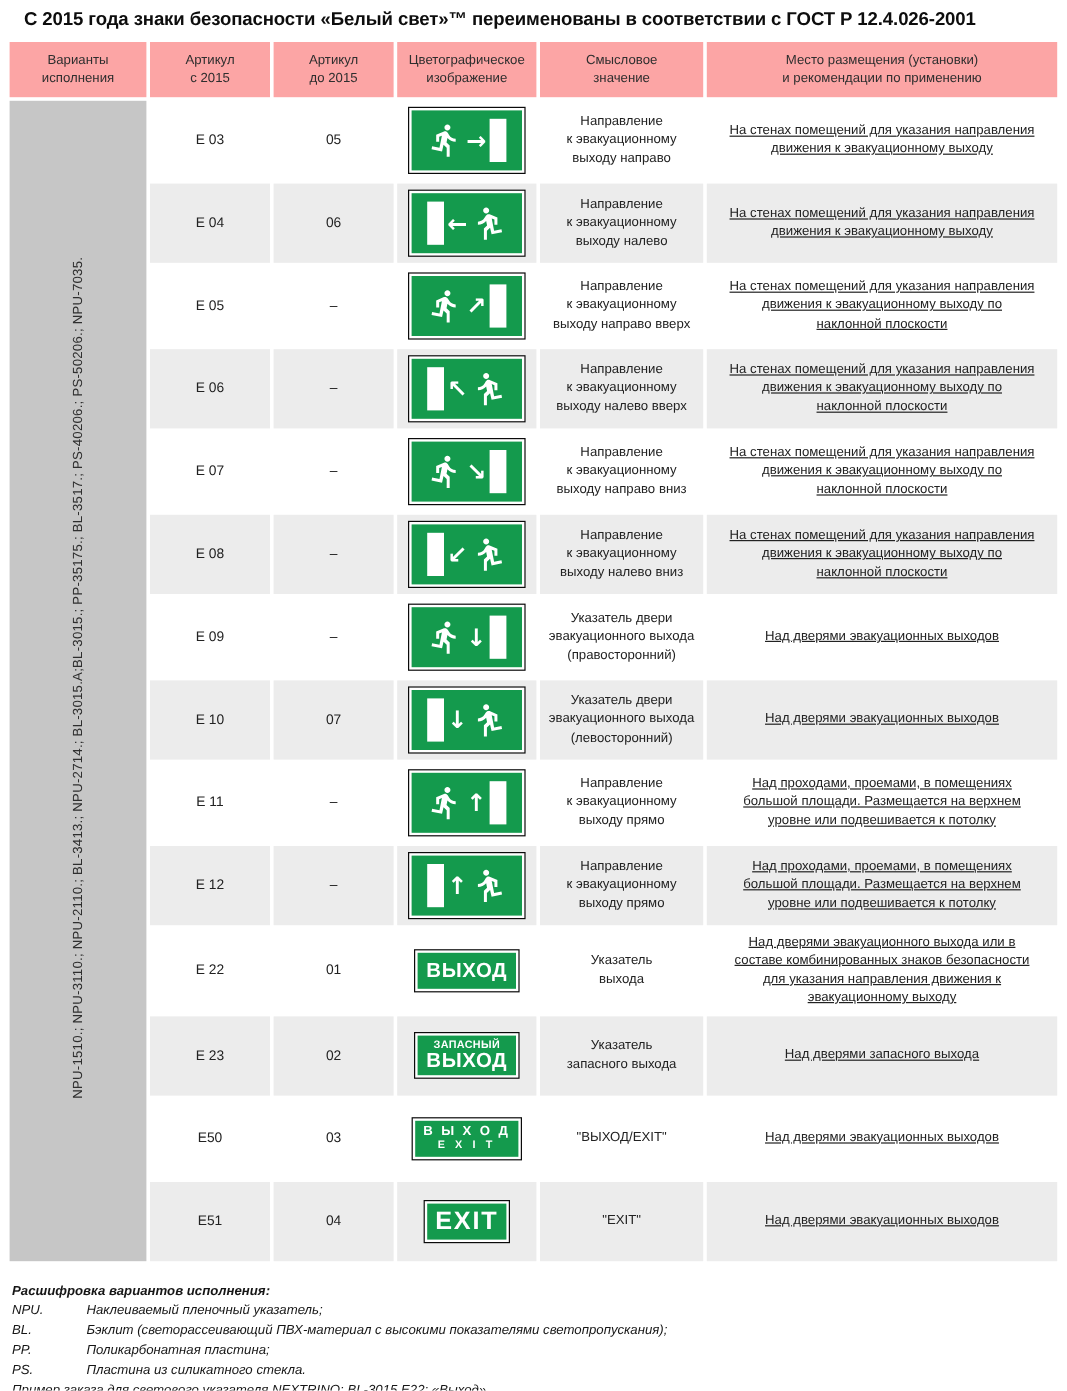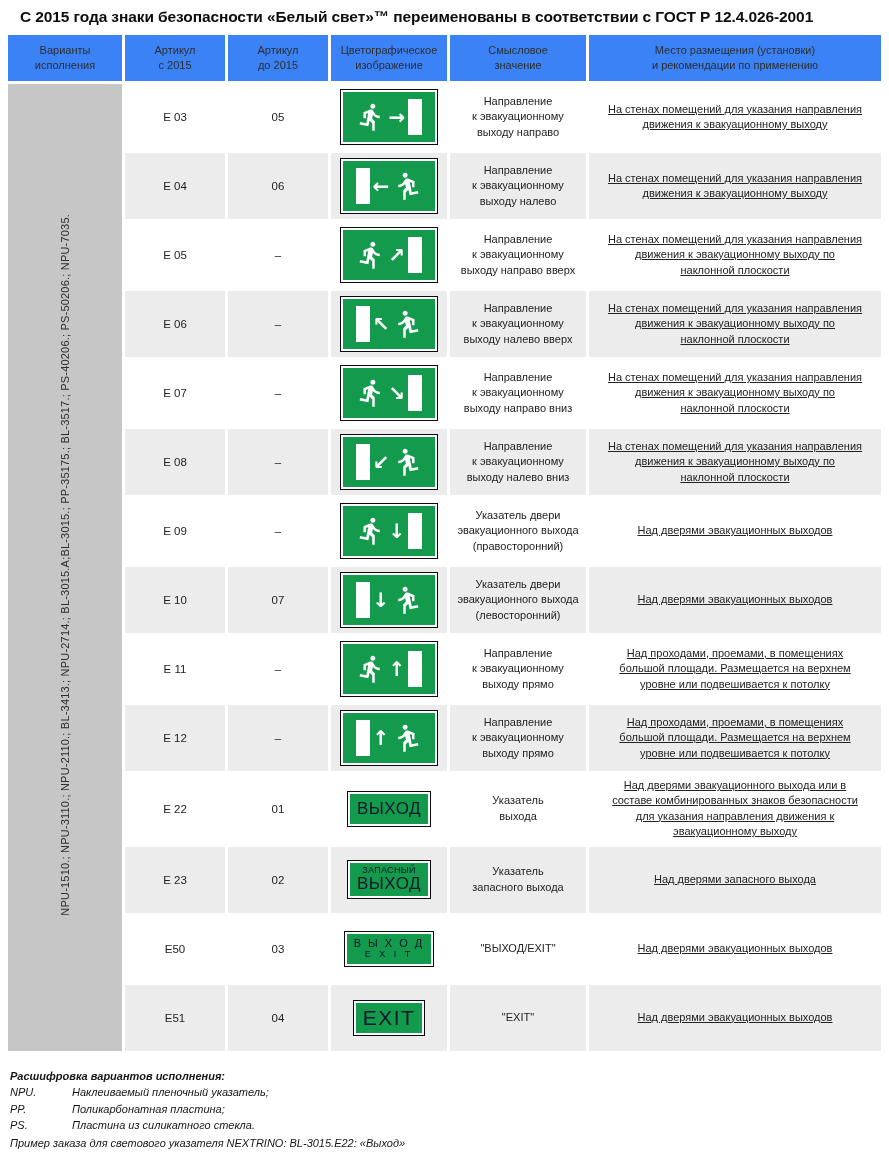--- a/index.html
+++ b/index.html
@@ -1,41 +1,41 @@
 <!DOCTYPE html>
 <html><head>
 <meta charset="utf-8">
 <style>
   html,body{margin:0;padding:0;}
   body{background:#ffffff;font-family:"Liberation Sans", sans-serif;color:#1d1d1d;}
   .page{width:889px;height:1159px;background:#fff;position:relative;overflow:hidden;}
   .title{padding:8px 8px 6px 20px;font-size:15.5px;font-weight:700;color:#0d0d0d;letter-spacing:-0.1px;}
   table.tbl{border-collapse:separate;border-spacing:3px;margin:0 5px;width:879px;table-layout:fixed;}
-  .tbl th{background:#3b82f6;font-weight:400;font-size:11px;line-height:1.4;color:#2e2e2e;
+  .tbl th{background:#fca5a5;font-weight:400;font-size:11px;line-height:1.4;color:#2e2e2e;
           height:42px;text-align:center;vertical-align:middle;white-space:pre-line;padding:2px 4px;}
   .tbl td{background:#ffffff;text-align:center;vertical-align:middle;padding:4px 6px;}
   .tbl tbody tr:nth-child(even) td{background:#ececec;}
   .tbl td.variants{background:#c6c6c6;width:114px;}
   .tbl tbody tr{height:66px;}
   .vtext{writing-mode:vertical-rl;transform:rotate(180deg);font-size:11px;color:#2e2e2e;letter-spacing:0.2px;}
   col.c1{width:114px}col.c2{width:100px}col.c3{width:100px}col.c4{width:116px}col.c5{width:136px}col.c6{width:auto}
   .art{font-size:11.5px;color:#222;}
   .meaning{font-size:11px;line-height:1.4;color:#222;white-space:pre-line;}
   .place{font-size:11px;line-height:1.4;color:#222;white-space:pre-line;padding:4px 2px;text-decoration:underline;}
   
   .sign{display:inline-block;border:1.5px solid #0a0a0a;background:#fff;padding:2px;vertical-align:middle;}
   .sign-inner{background:#149a4d;display:flex;align-items:center;justify-content:center;}
   .sign-inner.pict{width:92px;height:50px;gap:3px;}
   .sign-inner.text{flex-direction:column;padding:3px 7px;min-width:48px;min-height:24px;}
   .man{display:inline-flex;width:30px;height:34px;align-items:center;justify-content:center;}
   .man svg{width:30px;height:30px;fill:#ffffff;}
   .man.mir svg{transform:scaleX(-1);}
   .door{display:inline-block;width:14px;height:36px;background:#ffffff;}
   .arrow{color:#ffffff;font-size:20px;font-weight:700;line-height:1;font-family:"DejaVu Sans", sans-serif;}
-  .sl{color:#0f172a;font-weight:400;line-height:1.05;white-space:nowrap;}
+  .sl{color:#ffffff;font-weight:700;line-height:1.05;white-space:nowrap;}
   .sl-lg{font-size:17px;letter-spacing:0.5px;}
   .sl-sm{font-size:9px;letter-spacing:0.3px;}
   .sl-md{font-size:11px;letter-spacing:2px;text-align:center;}
   .sl-md2{font-size:9px;letter-spacing:3px;}
   .sl-xl{font-size:21px;letter-spacing:1.5px;text-align:right;}
   
   .legend{margin:14px 10px 0 10px;font-style:italic;font-size:11px;color:#161616;line-height:1.5;}
   .l-title{font-weight:700;}
   .l-row{display:grid;grid-template-columns:62px 1fr;}
   .l-abbr{}
@@ -306,20 +306,24 @@
   </table>
 
   <div class="legend">
     <div class="l-title">Расшифровка вариантов исполнения:</div>
     <div id="legend-items">
         <div class="l-row">
     <span class="l-abbr">NPU.</span>
     <span class="l-desc">Наклеиваемый пленочный указатель;</span>
   </div>
         <div class="l-row">
+    <span class="l-abbr">BL.</span>
+    <span class="l-desc">Бэклит (светорассеивающий ПВХ-материал с высокими показателями светопропускания);</span>
+  </div>
+        <div class="l-row">
     <span class="l-abbr">PP.</span>
     <span class="l-desc">Поликарбонатная пластина;</span>
   </div>
         <div class="l-row">
     <span class="l-abbr">PS.</span>
     <span class="l-desc">Пластина из силикатного стекла.</span>
   </div>
       </div>
     <div class="l-example">Пример заказа для светового указателя NEXTRINO: BL-3015.E22: «Выход»</div>
   </div>

